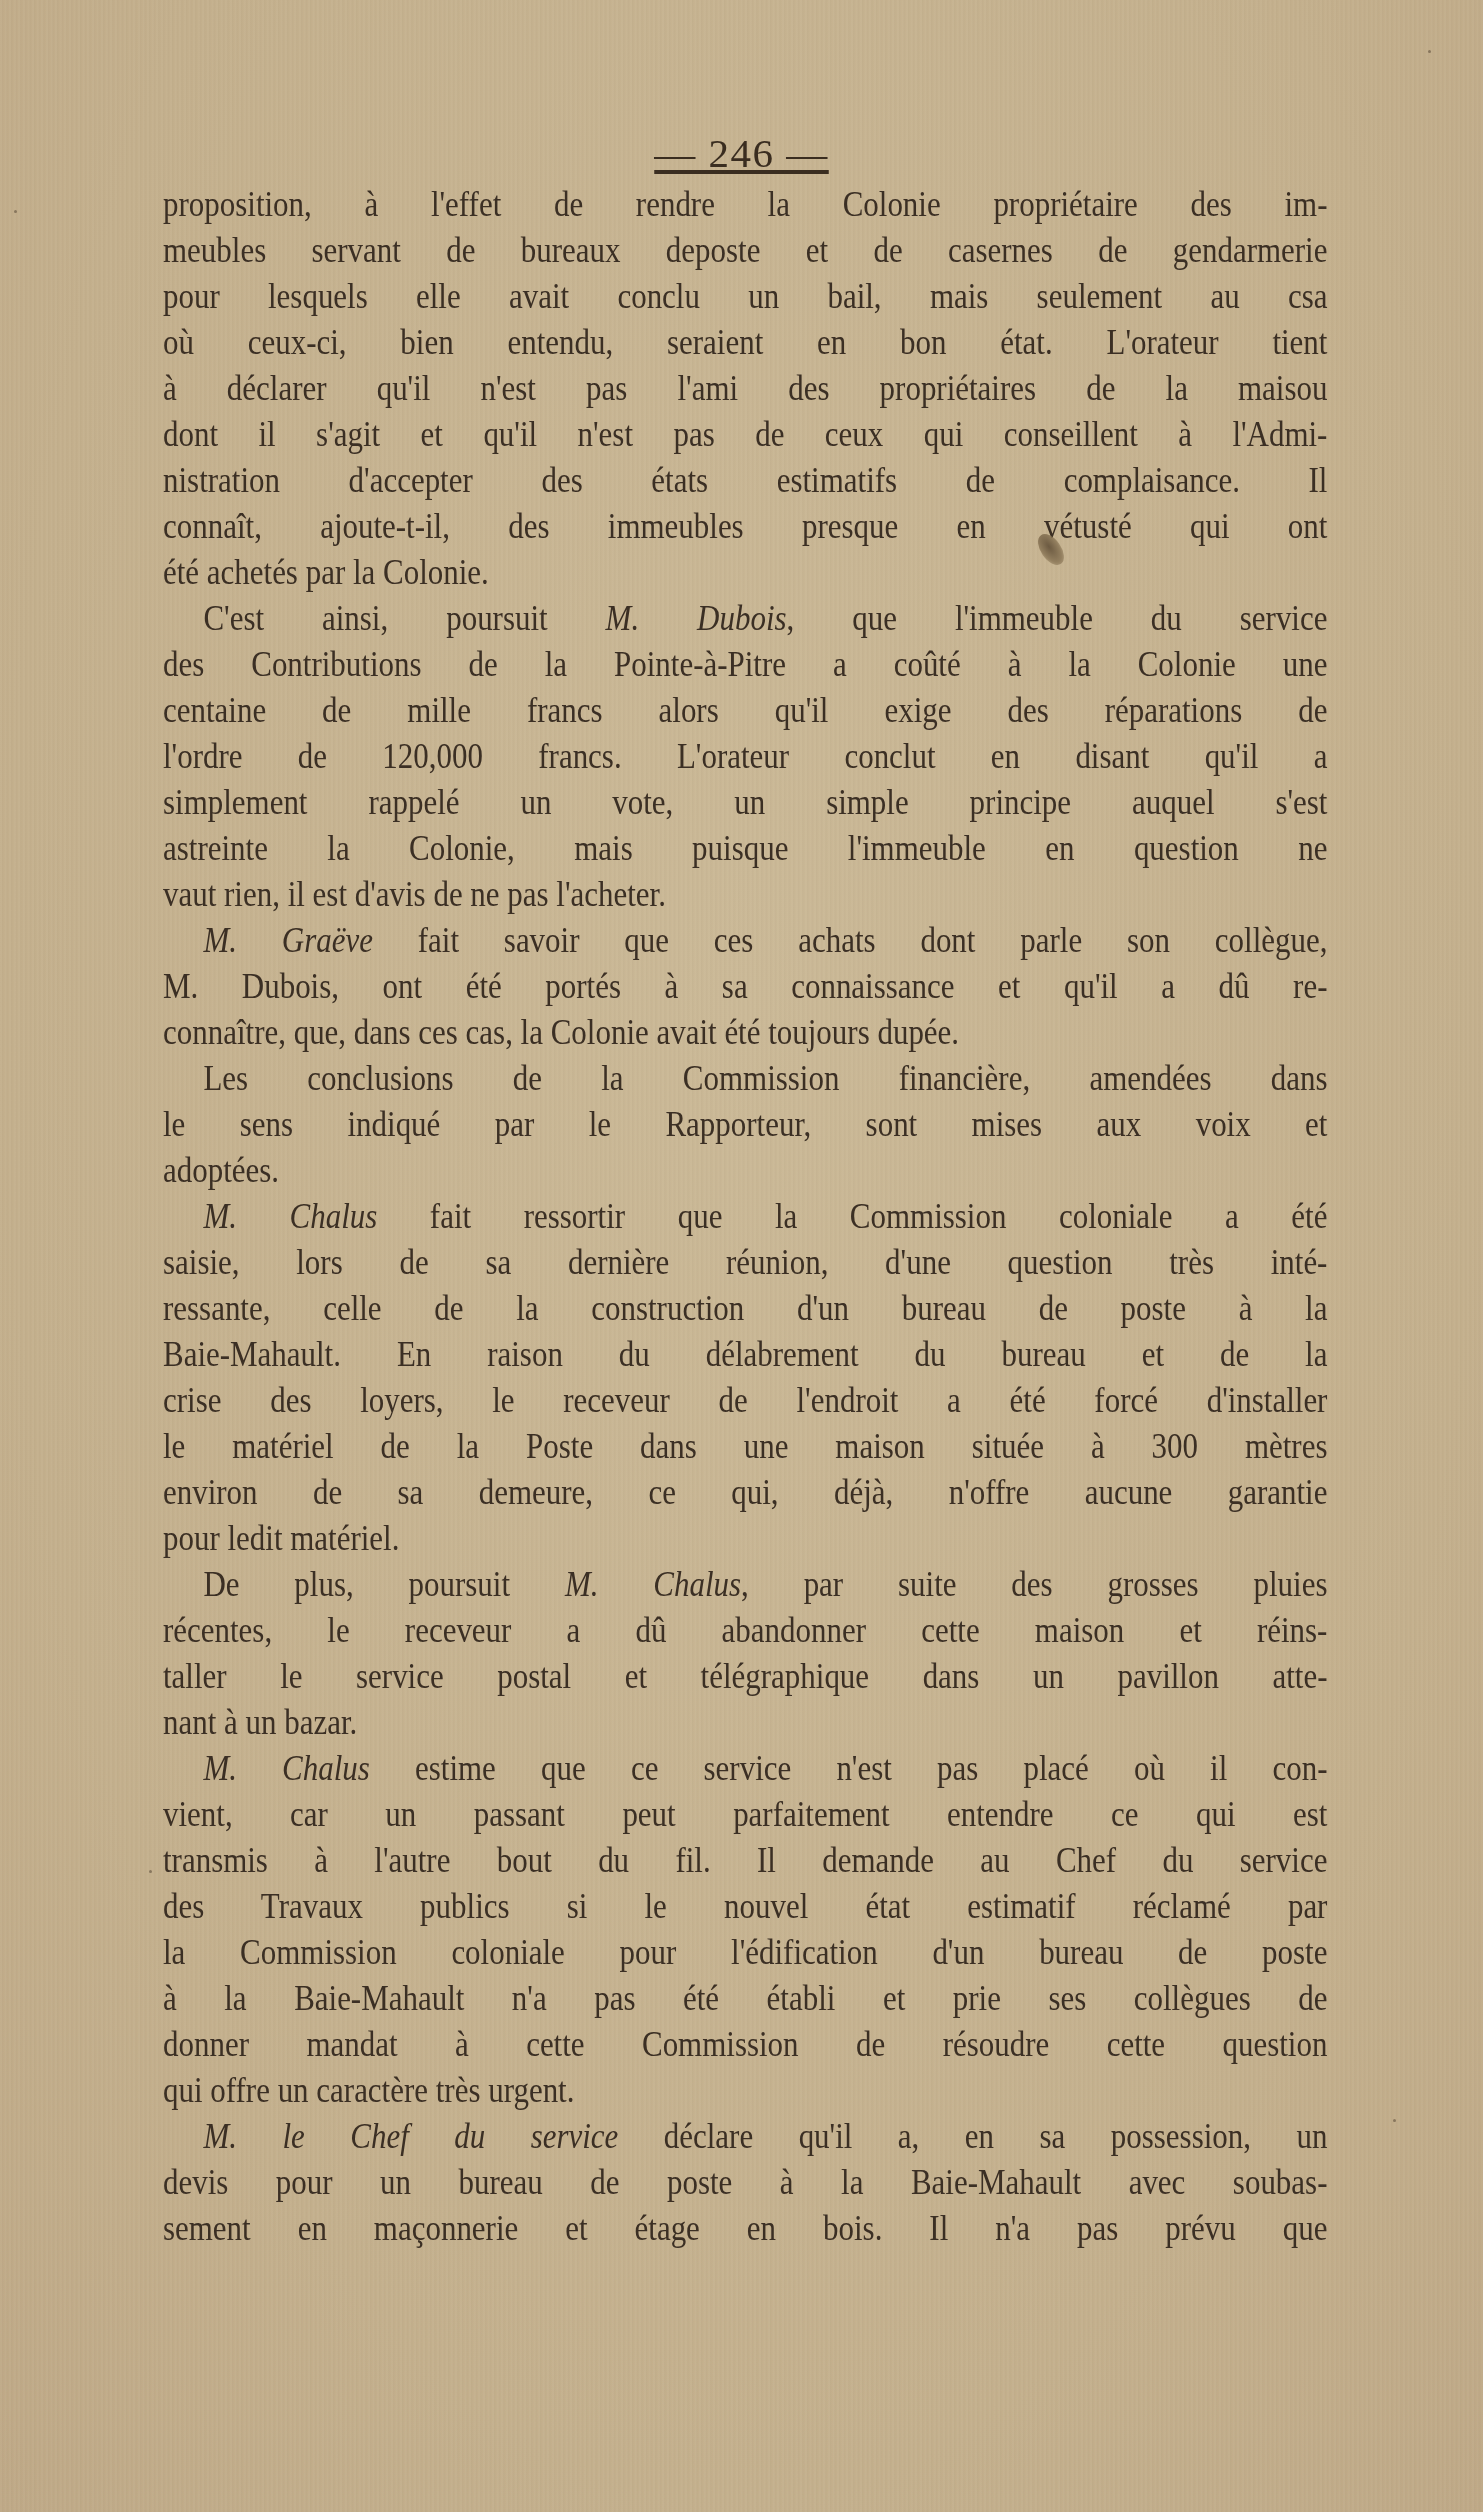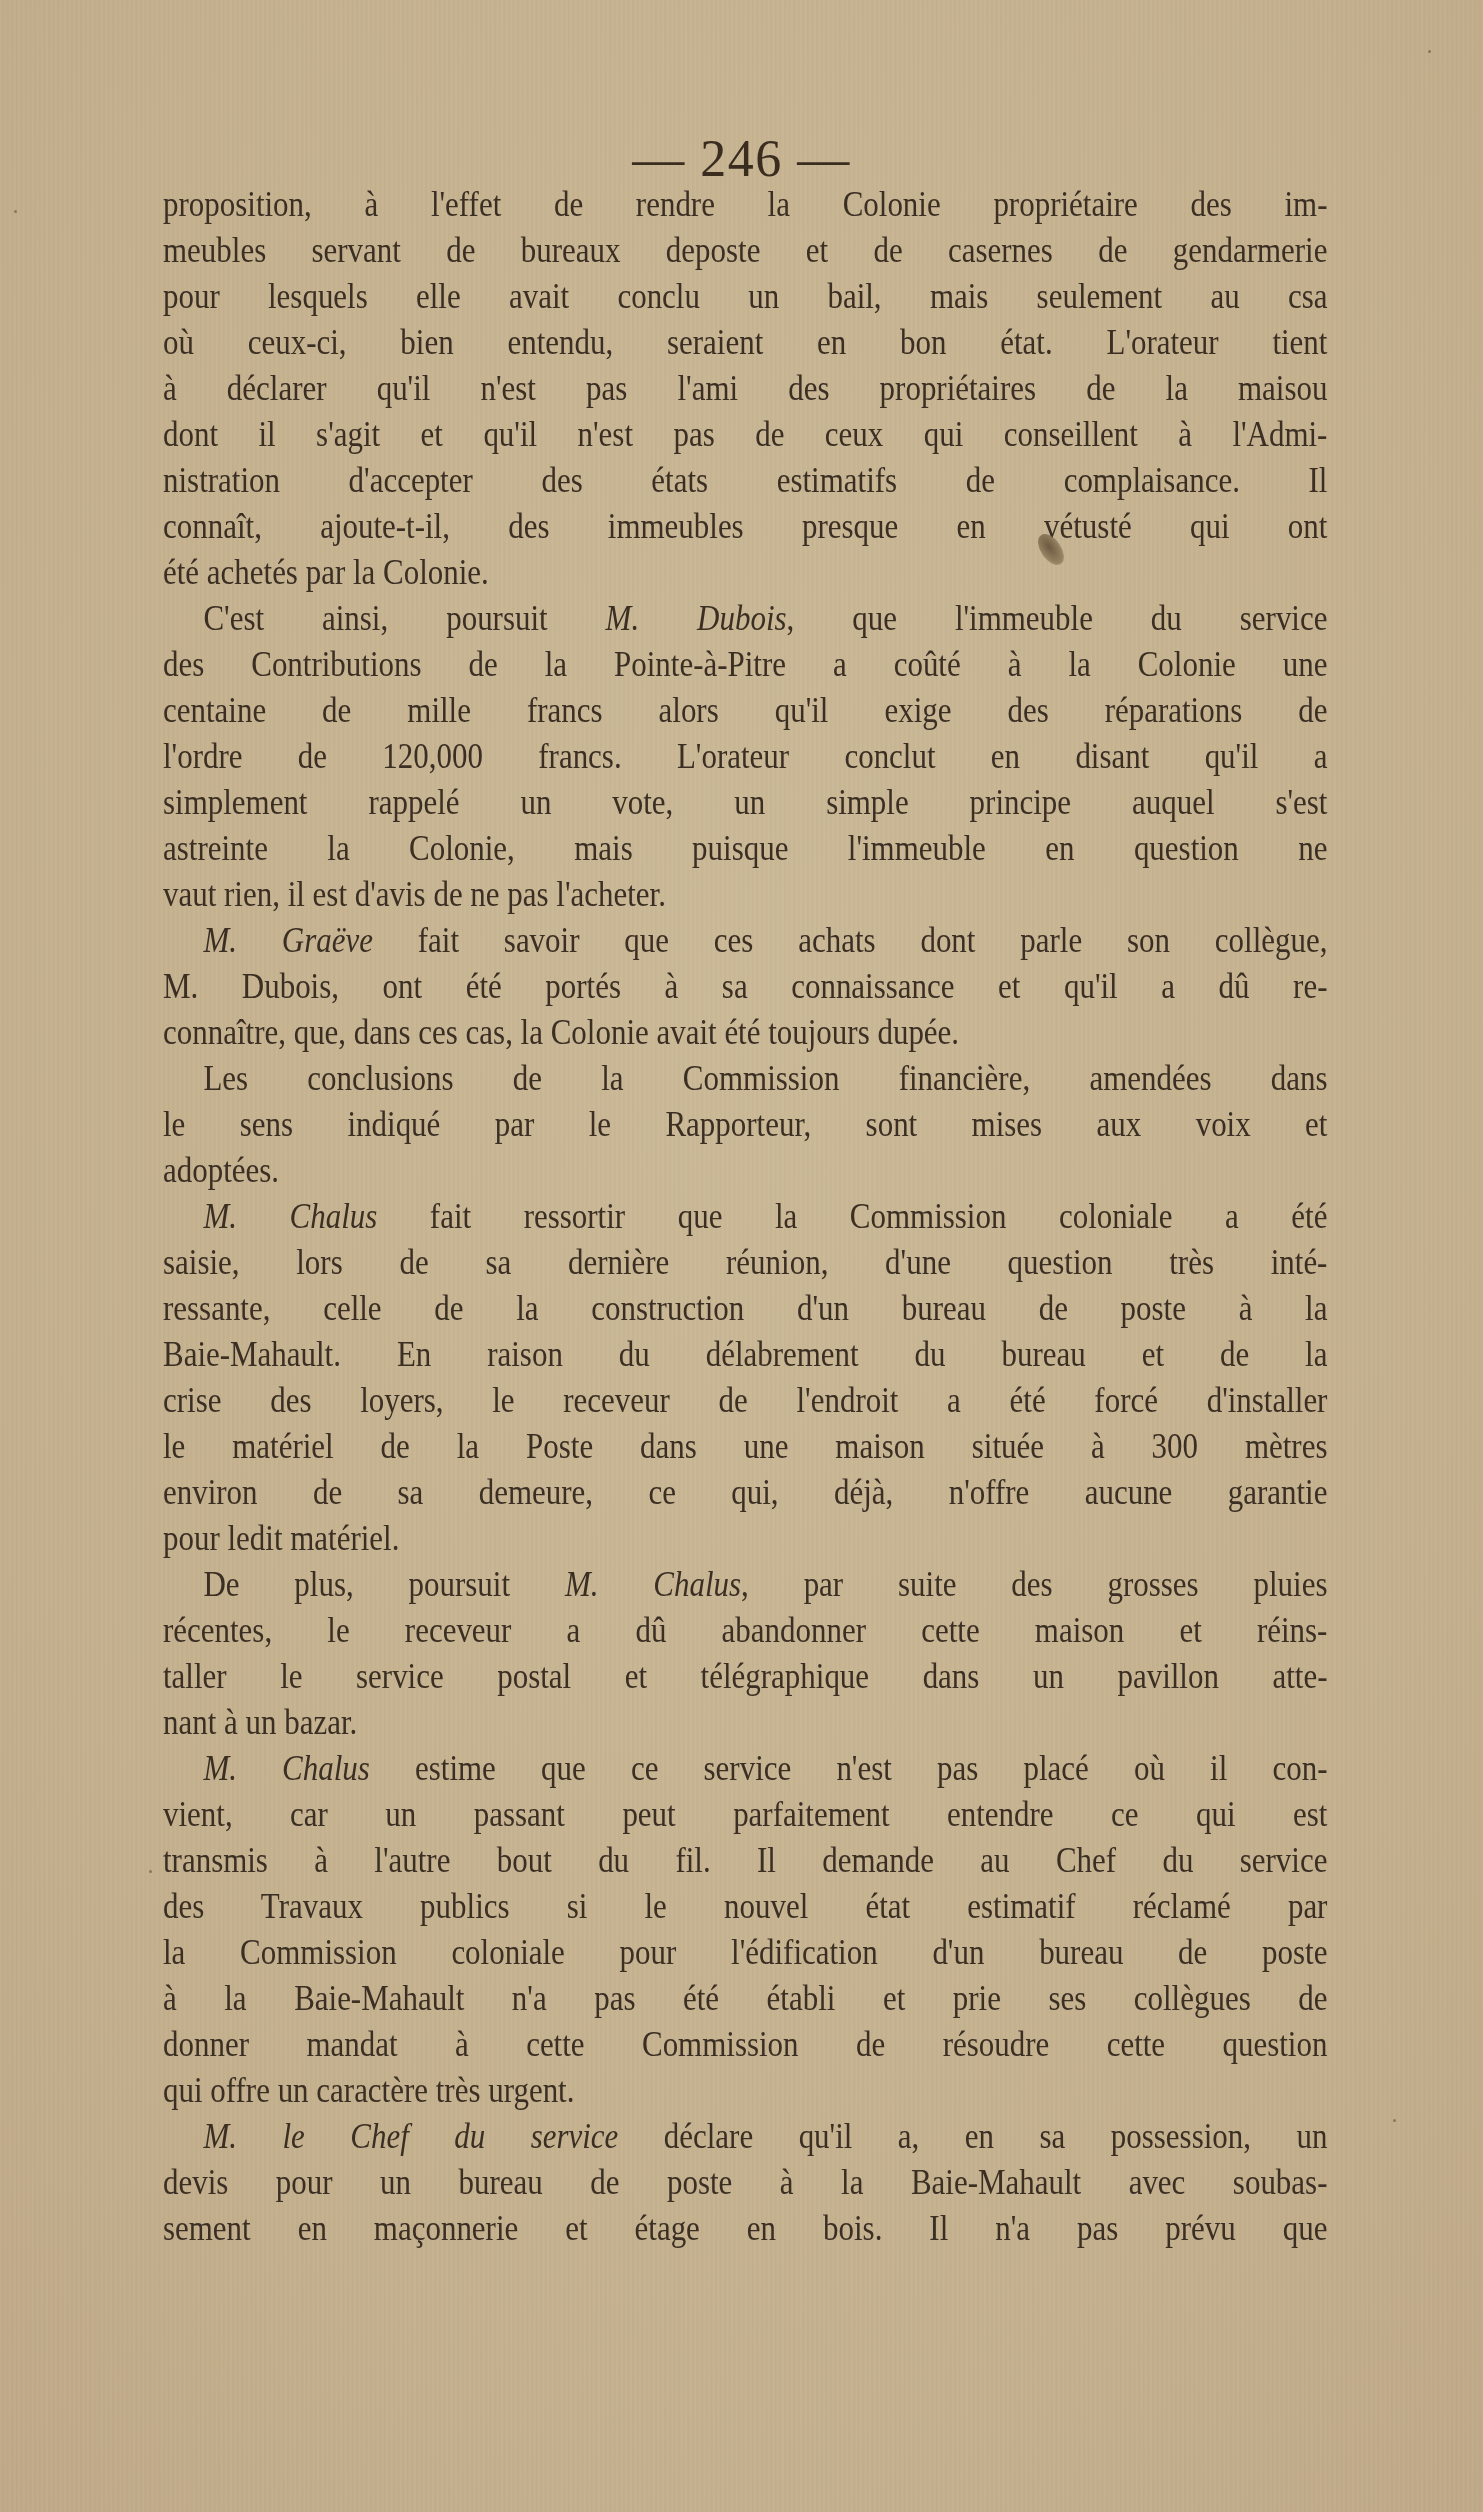--- a/index.html
+++ b/index.html
@@ -17,23 +17,24 @@
       overflow: hidden;
       font-family: "Liberation Serif", "DejaVu Serif", serif;
       color: #3b2f24;
     }
     .page-number {
       position: absolute;
       top: 129px;
       left: 0;
       width: 1483px;
       text-align: center;
-      font-size: 52px;
+      font-size: 41px;
       letter-spacing: 1.5px;
       color: #3a2d20;
+      text-decoration: underline;
     }
     .text-block {
       position: absolute;
       top: 181px;
       left: 163px;
       width: 1165px;
       font-size: 36px;
       line-height: 46px;
       text-align: justify;
       transform: scaleX(0.86);

